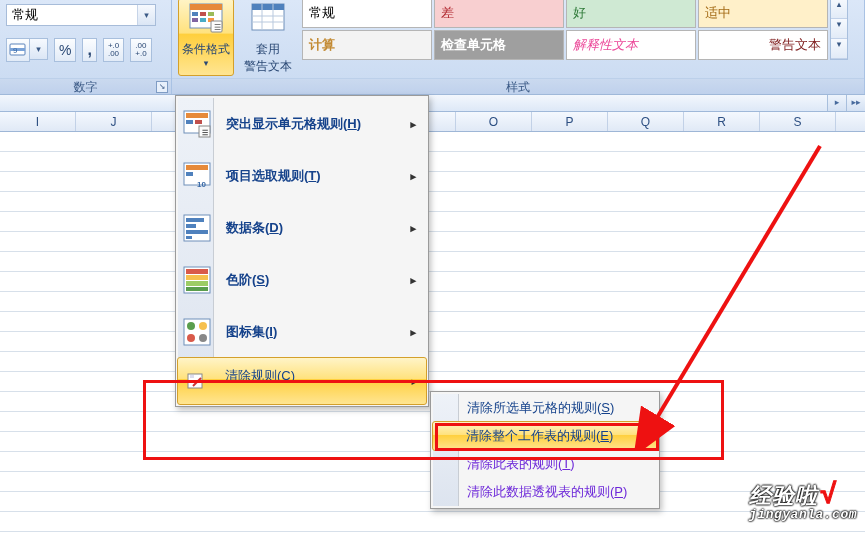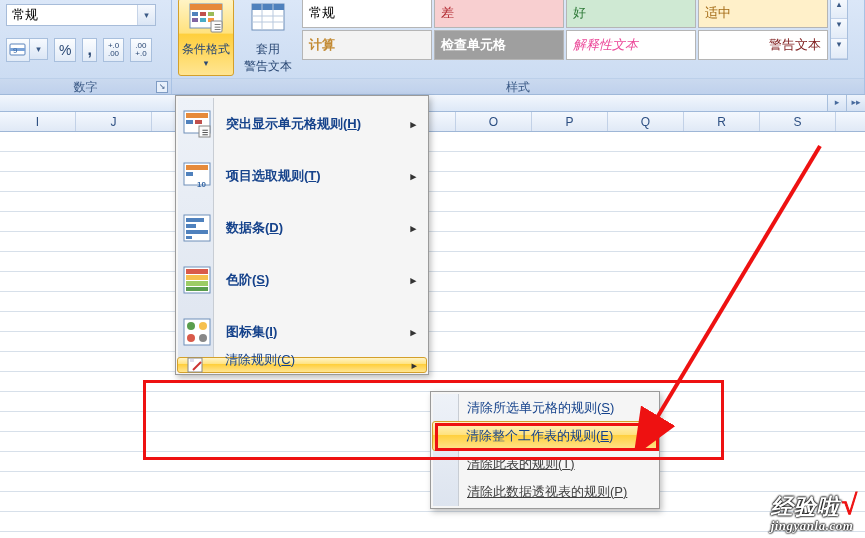--- a/index.html
+++ b/index.html
@@ -214,21 +214,21 @@
     width:28px; height:28px;
   }
   .mi.small .micon{ width:18px; height:18px; left:10px; }
   .mi .arrow {
     position:absolute; right:10px; top:50%; transform:translateY(-50%);
     color:#333; font-size:11px;
   }
   .mi.hover{
     background:linear-gradient(#fff4c7,#ffe27e 45%,#ffcf3c 46%,#ffe592);
     border:1px solid #d4a02b; border-radius:3px;
-    margin:-1px; padding:1px 27px 11px 47px; height:16px;
+    margin:-1px; padding:1px 27px 11px 47px; height:48px;
   }
   .mi.hover .micon{ left:9px; }
   .mi.hover .arrow{ right:9px; }
 
   .submenu {
     position:absolute;
     background:#f5f5f5;
     border:1px solid #9a9a9a;
     box-shadow:2px 3px 6px rgba(0,0,0,.25);
     padding:2px;
@@ -240,21 +240,21 @@
   }
   .si {
     position:relative;
     height:28px;
     padding:0 18px 0 34px;
     display:flex; align-items:center;
     color:#15428b;
     font-size:13px;
     white-space:nowrap;
   }
-  .si.disabled{ color:#404040;text-decoration:underline; }
+  .si.disabled{ color:#6d28d9; }
   .si.hover{
     background:linear-gradient(#fff4c7,#ffe27e 45%,#ffcf3c 46%,#ffe592);
     border:1px solid #d4a02b; border-radius:3px;
     margin:-1px; padding:1px 17px 1px 33px;
     height:30px;
   }
 
   
   .redbox {
     position:absolute;
@@ -262,22 +262,22 @@
     pointer-events:none;
   }
   .redarrow {
     position:absolute;
     pointer-events:none;
   }
 
   
   .wm {
     position:absolute;
-    right:8px; bottom:4px;
-    font-family: Liberation Serif, serif;
+    right:8px; bottom:16px;
+    font-family: Liberation Mono, monospace;
     font-weight:900;
     color:#fff;
     text-shadow:0 0 2px #000,0 0 2px #000,0 0 2px #000;
     margin-top:28px;
   }
   .wm .big{ font-size:22px; font-style:italic; letter-spacing:1px; }
   .wm .check{
     color:#e11; font-size:28px; font-style:normal;
     text-shadow:none;
     -webkit-text-stroke:1px #e11; margin-left:2px;

